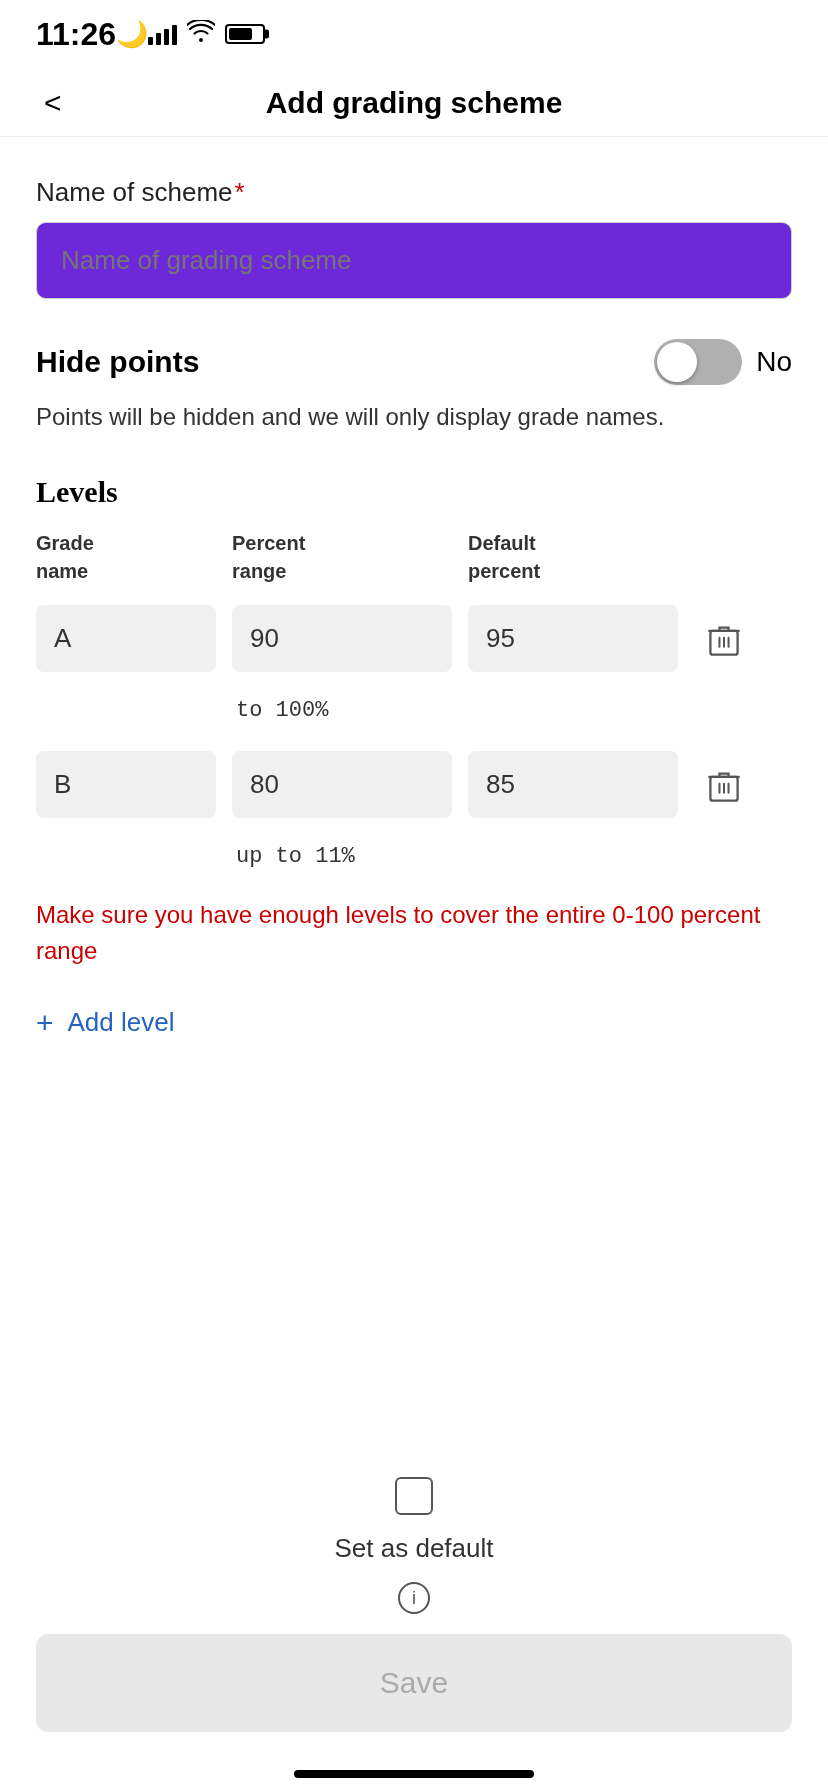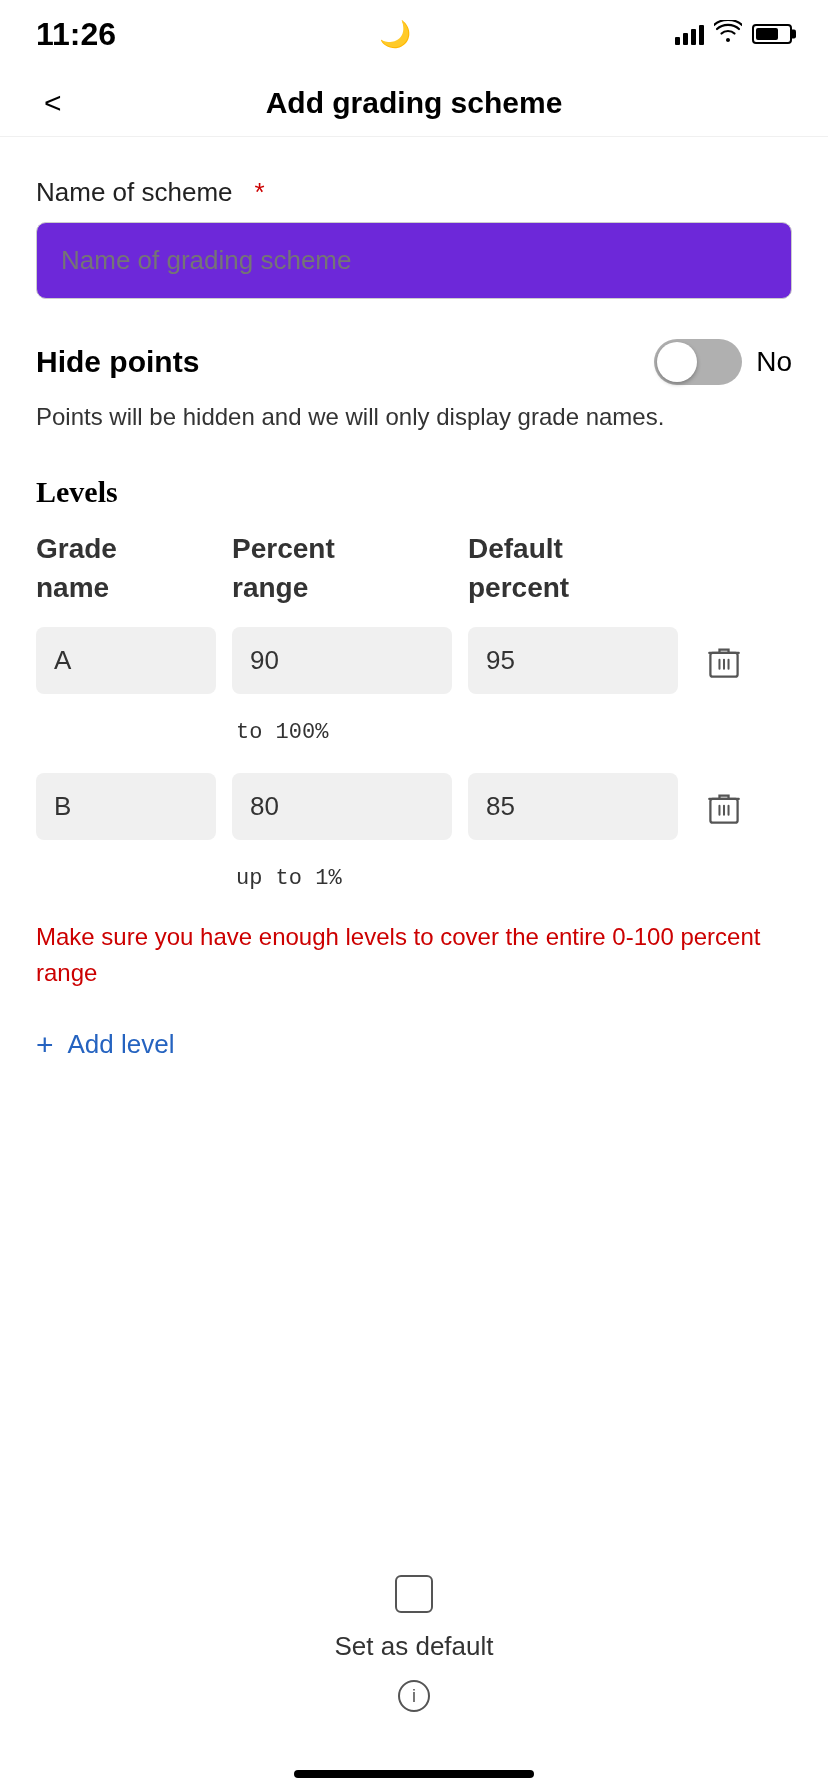--- a/index.html
+++ b/index.html
@@ -10,21 +10,20 @@
       background: #ffffff;
       width: 828px;
       min-height: 1792px;
       overflow-x: hidden;
       position: relative;
     }
 
     
     .status-bar {
       display: flex;
-      justify-content: space-between;
       align-items: center;
       padding: 8px 36px 10px 36px;
       height: 70px;
     }
 
     .status-time {
       font-size: 32px;
       font-weight: 600;
       color: #000;
     }
@@ -115,21 +114,21 @@
       padding: 40px 36px;
     }
 
     
     .field-label {
       font-size: 26px;
       color: #222;
       margin-bottom: 14px;
       display: flex;
       align-items: center;
-      gap: 22px;
+      gap: 2px;
     }
 
     .required-star {
       color: #cc0000;
       font-size: 26px;
     }
 
     
     .text-input {
       width: 100%;
@@ -213,21 +212,21 @@
 
     
     .levels-header {
       display: grid;
       grid-template-columns: 180px 220px 210px 60px;
       gap: 16px;
       margin-bottom: 20px;
     }
 
     .col-header {
-      font-size: 28px;
+      font-size: 20px;
       font-weight: 600;
       color: #333;
       line-height: 1.4;
     }
 
     
     .level-row {
       display: grid;
       grid-template-columns: 180px 220px 210px 60px;
       gap: 16px;
@@ -472,21 +471,21 @@
     </button>
   </div>
 
   
   <div class="level-row">
     <div>
       <input class="level-input" type="text" value="B" style="">
     </div>
     <div class="range-cell">
       <input class="level-input" type="text" value="80" style="">
-      <span class="range-sub">up to 1%</span>
+      <span class="range-sub">up to 11%</span>
     </div>
     <div>
       <input class="level-input" type="text" value="85" style="">
     </div>
     <button class="delete-btn">
       <svg class="trash-icon" viewBox="0 0 28 30" fill="none" xmlns="http://www.w3.org/2000/svg">
         <rect x="2" y="7" width="24" height="21" rx="2" stroke="#555" stroke-width="2" fill="none"></rect>
         <path d="M1 7h26" stroke="#555" stroke-width="2" stroke-linecap="round"></path>
         <path d="M10 7V4h8v3" stroke="#555" stroke-width="2" fill="none"></path>
         <path d="M10 13v8M14 13v8M18 13v8" stroke="#555" stroke-width="1.8" stroke-linecap="round"></path>
@@ -506,15 +505,16 @@
 </div>
 
 <div class="bottom-section">
   <div class="set-default-row">
     <div class="checkbox"></div>
     <span class="set-default-label">Set as default</span>
     <div class="info-icon-circle">
       <span>i</span>
     </div>
   </div>
+  <button class="save-btn">Save</button>
 </div>
 
 <div class="home-indicator"></div>
 
 </body></html>

